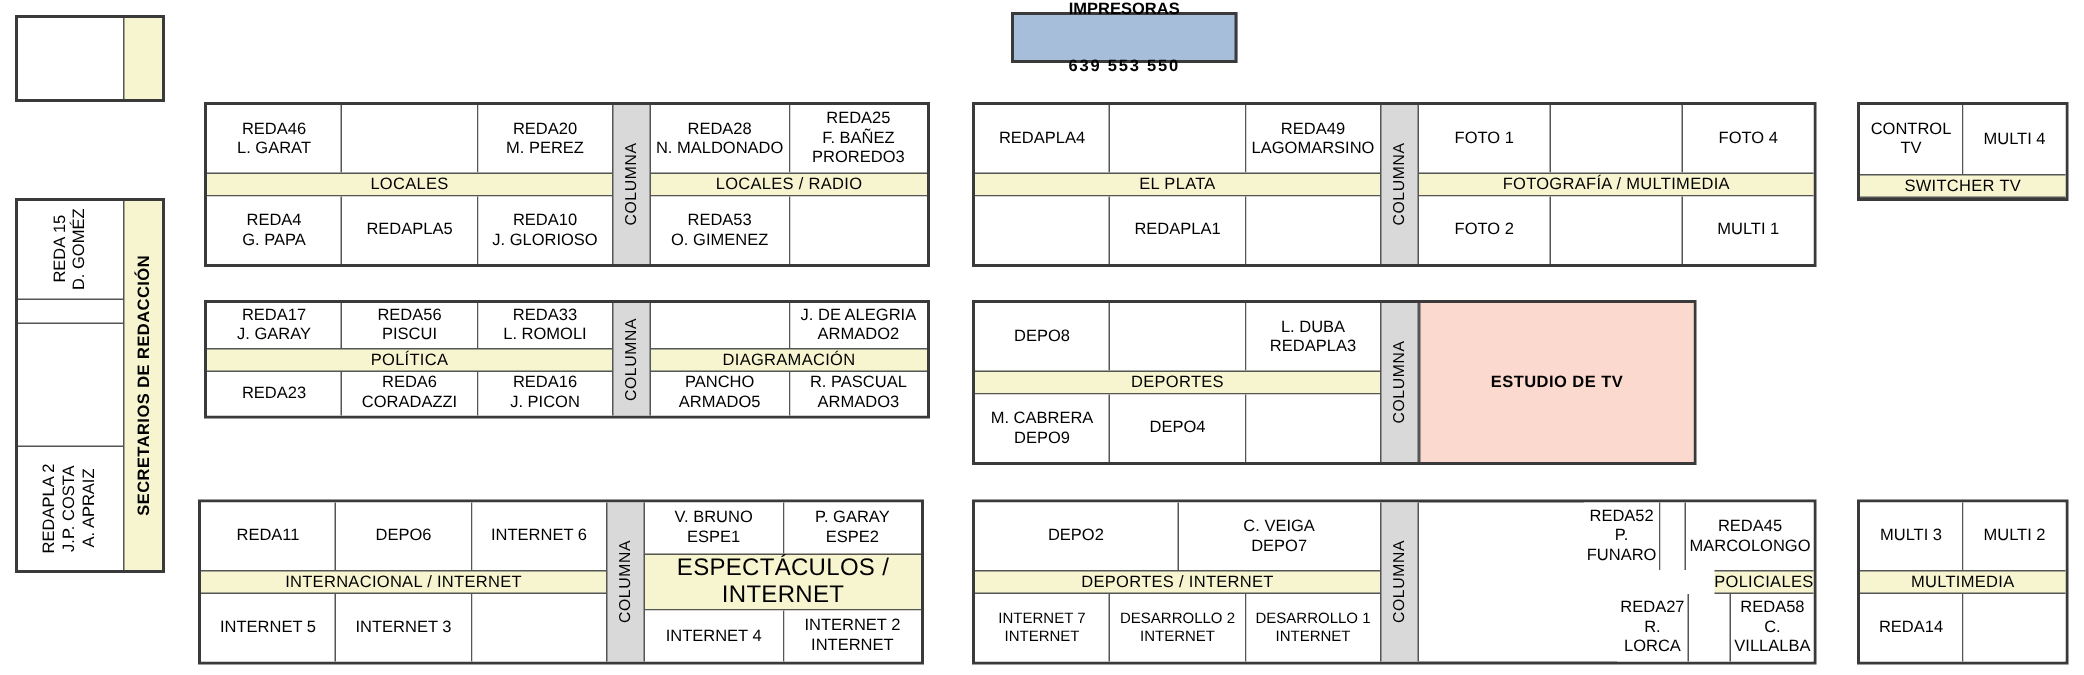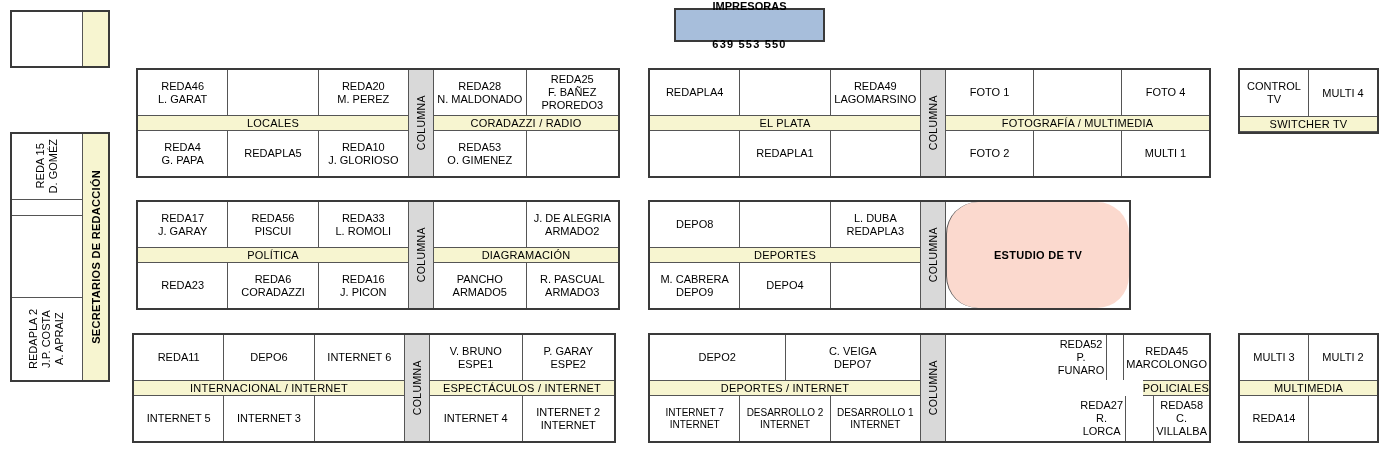--- a/index.html
+++ b/index.html
@@ -129,21 +129,20 @@
     white-space: nowrap; font-weight: bold; font-size: 11px;
     letter-spacing: .3px;
   }
 
   
   .estudio {
     background: #fbd9ce;
     display: flex; align-items: center; justify-content: center;
     font-weight: bold; font-size: 11px; letter-spacing: .3px;
     border-left: 1px solid #555555;
-    border-radius: 32px;
   }
 
   
   .smallblk .toprow, .smallblk .botrow { flex: 1 1 0; display: flex; }
   .smallblk .band { flex: 0 0 16px; }
 </style>
 </head>
 <body>
 
 <div id="impresoras">
@@ -202,21 +201,21 @@
       <span>COLUMNA</span>
     </div>
     <div class="side" style="flex:1 1 auto;">
       <div class="toprow">
         <div class="cell" style="flex:1">REDA28
 N. MALDONADO</div>
         <div class="cell" style="flex:1">REDA25
 F. BAÑEZ
 PROREDO3</div>
       </div>
-      <div class="band">CORADAZZI / RADIO</div>
+      <div class="band">LOCALES / RADIO</div>
       <div class="botrow">
         <div class="cell" style="flex:1">REDA53
 O. GIMENEZ</div>
         <div class="cell" style="flex:1"></div>
       </div>
     </div>
   </div>
 </div>
 
 <div class="blk" id="b-elplata" style="left:648px; top:68px; width:563px; height:110px;">
@@ -255,21 +254,21 @@
 </div>
 
 <div class="blk smallblk side" id="b-switcher" style="left:1238px; top:68px; width:141px; height:66px;">
   <div class="toprow">
     <div class="cell" style="flex:1">CONTROL TV</div>
     <div class="cell" style="flex:1">MULTI 4</div>
   </div>
   <div class="band">SWITCHER TV</div>
 </div>
 
-<div class="blk" id="b-politica" style="left:136px; top:200px; width:484px; height:110px;">
+<div class="blk" id="b-politica" style="left:136px; top:200px; width:484px; height:79px;">
   <div class="blockwrap">
     <div class="side" style="flex:0 0 270px;">
       <div class="toprow">
         <div class="cell" style="flex:1">REDA17
 J. GARAY</div>
         <div class="cell" style="flex:1">REDA56
 PISCUI</div>
         <div class="cell" style="flex:1">REDA33
 L. ROMOLI</div>
       </div>
@@ -346,21 +345,21 @@
     <div class="columna" style="flex:0 0 26px;">
       <span>COLUMNA</span>
     </div>
     <div class="side" style="flex:1 1 auto;">
       <div class="toprow">
         <div class="cell" style="flex:1">V. BRUNO
 ESPE1</div>
         <div class="cell" style="flex:1">P. GARAY
 ESPE2</div>
       </div>
-      <div class="band" style="font-size:11px">ESPECTÁCULOS / INTERNET</div>
+      <div class="band" style="font-size:16px">ESPECTÁCULOS / INTERNET</div>
       <div class="botrow">
         <div class="cell" style="flex:1">INTERNET 4</div>
         <div class="cell" style="flex:1">INTERNET 2
 INTERNET</div>
       </div>
     </div>
   </div>
 </div>
 
 <div class="blk" id="b-policiales" style="left:648px; top:333px; width:563px; height:110px;">

